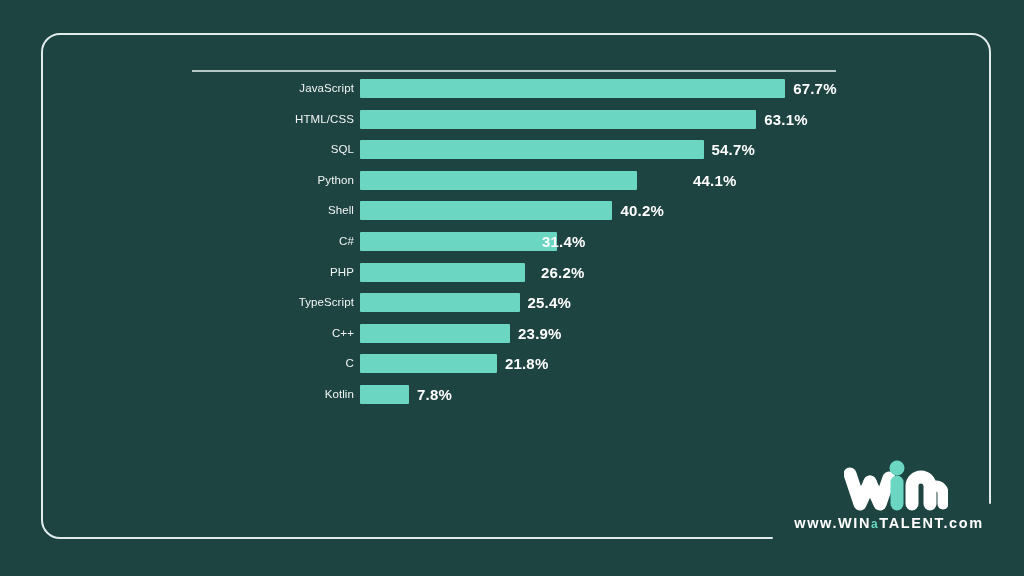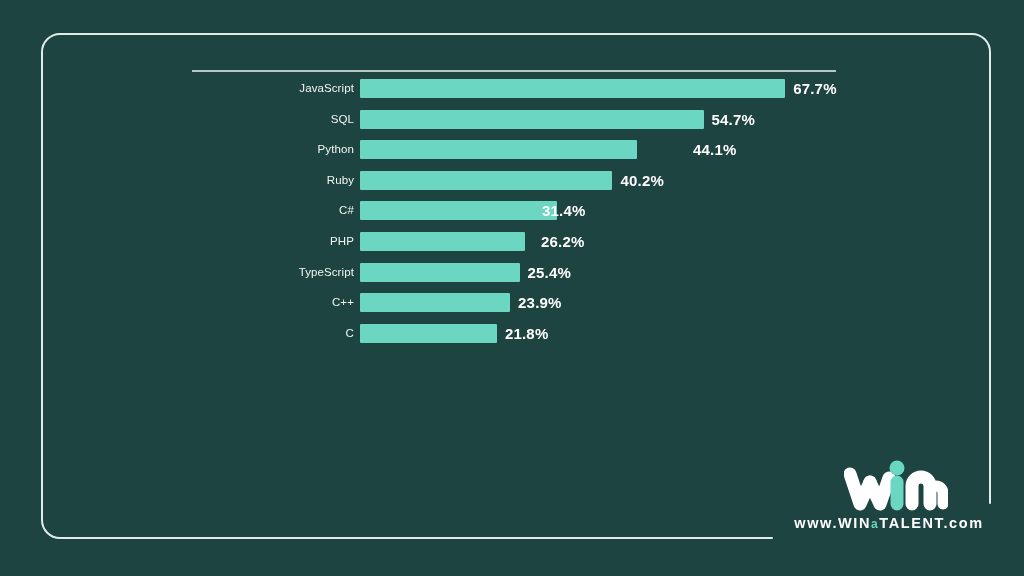--- a/index.html
+++ b/index.html
@@ -139,31 +139,36 @@
 
   <div class="chart">
     <div class="top-rule"></div>
     <div class="rows" id="rows">
         <div class="row">
           <div class="cat-label">JavaScript</div>
           <div class="bar" style="width: 425.156px; background: rgb(107, 214, 194);"></div>
           <div class="val-label" style="left: 793.156px;">67.7%</div>
         </div>
         <div class="row">
+          <div class="cat-label">HTML/CSS</div>
+          <div class="bar" style="width: 396.268px; background: rgb(107, 214, 194);"></div>
+          <div class="val-label" style="left: 764.268px;">63.1%</div>
+        </div>
+        <div class="row">
           <div class="cat-label">SQL</div>
           <div class="bar" style="width: 343.516px; background: rgb(107, 214, 194);"></div>
           <div class="val-label" style="left: 711.516px;">54.7%</div>
         </div>
         <div class="row">
           <div class="cat-label">Python</div>
           <div class="bar" style="width: 276.948px; background: rgb(107, 214, 194);"></div>
           <div class="val-label" style="left: 644.948px; margin-left: 48px;">44.1%</div>
         </div>
         <div class="row">
-          <div class="cat-label">Ruby</div>
+          <div class="cat-label">Shell</div>
           <div class="bar" style="width: 252.456px; background: rgb(107, 214, 194);"></div>
           <div class="val-label" style="left: 620.456px;">40.2%</div>
         </div>
         <div class="row">
           <div class="cat-label">C#</div>
           <div class="bar" style="width: 197.192px; background: rgb(107, 214, 194);"></div>
           <div class="val-label" style="left: 542px; text-align: center;">31.4%</div>
         </div>
         <div class="row">
           <div class="cat-label">PHP</div>
@@ -177,20 +182,25 @@
         </div>
         <div class="row">
           <div class="cat-label">C++</div>
           <div class="bar" style="width: 150.092px; background: rgb(107, 214, 194);"></div>
           <div class="val-label" style="left: 518.092px;">23.9%</div>
         </div>
         <div class="row">
           <div class="cat-label">C</div>
           <div class="bar" style="width: 136.904px; background: rgb(107, 214, 194);"></div>
           <div class="val-label" style="left: 504.904px;">21.8%</div>
+        </div>
+        <div class="row">
+          <div class="cat-label">Kotlin</div>
+          <div class="bar" style="width: 48.984px; background: rgb(107, 214, 194);"></div>
+          <div class="val-label" style="left: 416.984px;">7.8%</div>
         </div>
       </div>
   </div>
 
   <div class="logo-block">
     <div class="logo-mark">
       <svg viewBox="0 0 104 62" width="104" height="62">
 
         <path d="M 6 22 L 16 52 L 26 30" fill="none" stroke="#ffffff" stroke-width="13" stroke-linecap="round" stroke-linejoin="round"></path>
         <path d="M 26 30 L 36 52 L 45 26" fill="none" stroke="#ffffff" stroke-width="13" stroke-linecap="round" stroke-linejoin="round"></path>

